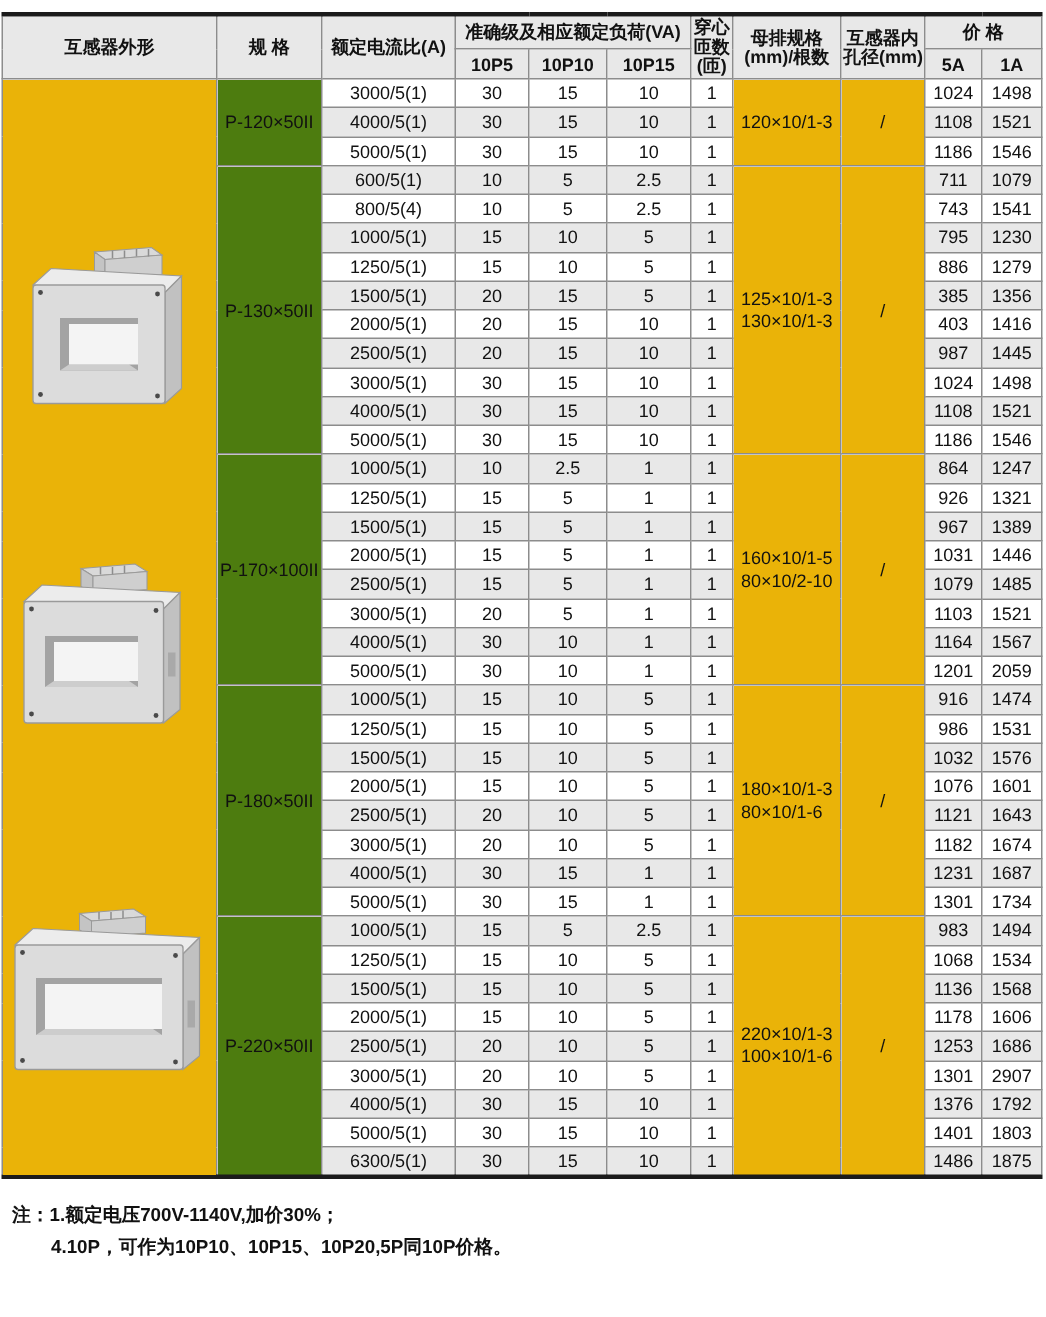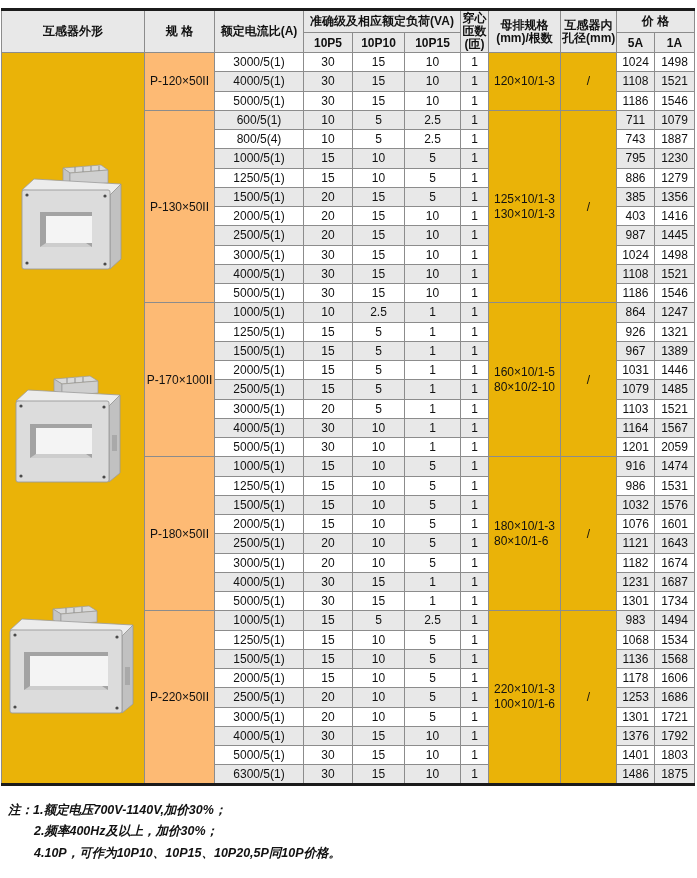--- a/index.html
+++ b/index.html
@@ -16,34 +16,34 @@
   }
   table.catalog th, table.catalog td{
     border:1px solid #8c8c8c;text-align:center;vertical-align:middle;
     padding:0 1px;overflow:hidden;white-space:nowrap;
   }
   thead th{background:#e8e8e8;font-weight:600;font-size:12px;}
   tr.h1{height:23px;} tr.h2{height:20px;}
   tbody tr{height:19.26px;}
   tbody td{font-weight:400;}
   tr.alt td.shade{background:#e8e8e8;}
-  td.spec-cell{background:#fdba74;font-size:12px;}
+  td.spec-cell{background:#4d7c0f;font-size:12px;}
   td.busbar-cell, td.bore-cell, td.shape-cell{background:#eab308;}
   .busbar-lines{display:inline-block;text-align:left;line-height:15px;}
   .hdr-lines div{line-height:13px;}
   td.shape-cell{position:relative;padding:0;}
   .photos{position:absolute;left:0;top:0;width:100%;height:100%;}
   .photo{position:absolute;}
   .photo1{left:13px;top:106px;}
   .photo2{left:8px;top:316px;}
   .photo3{left:3px;top:546px;}
   .notes{
     margin:14px 0 0 8px;font-size:12.5px;font-weight:600;line-height:21.5px;color:#111;
   }
-  .note-line{white-space:nowrap;font-style:italic;}
+  .note-line{white-space:nowrap;}
   .note-indent{padding-left:26px;}
 </style>
 </head>
 <body>
 
 <div class="page">
 
   <table class="catalog">
     <colgroup>
       <col style="width:143px">
@@ -191,21 +191,21 @@
           <td class="shade">711</td>
           <td class="shade">1079</td>
         </tr>
         <tr>
           <td class="shade">800/5(4)</td>
           <td class="shade">10</td>
           <td class="shade">5</td>
           <td class="shade">2.5</td>
           <td class="shade">1</td>
           <td class="shade">743</td>
-          <td class="shade">1887</td>
+          <td class="shade">1541</td>
         </tr>
         <tr class="alt">
           <td class="shade">1000/5(1)</td>
           <td class="shade">15</td>
           <td class="shade">10</td>
           <td class="shade">5</td>
           <td class="shade">1</td>
           <td class="shade">795</td>
           <td class="shade">1230</td>
         </tr>
@@ -470,21 +470,21 @@
           <td class="shade">1253</td>
           <td class="shade">1686</td>
         </tr>
         <tr>
           <td class="shade">3000/5(1)</td>
           <td class="shade">20</td>
           <td class="shade">10</td>
           <td class="shade">5</td>
           <td class="shade">1</td>
           <td class="shade">1301</td>
-          <td class="shade">1721</td>
+          <td class="shade">2907</td>
         </tr>
         <tr class="alt">
           <td class="shade">4000/5(1)</td>
           <td class="shade">30</td>
           <td class="shade">15</td>
           <td class="shade">10</td>
           <td class="shade">1</td>
           <td class="shade">1376</td>
           <td class="shade">1792</td>
         </tr>
@@ -506,17 +506,16 @@
           <td class="shade">1486</td>
           <td class="shade">1875</td>
         </tr>
       </tbody>
   </table>
 
   <div class="notes">
     <div class="note-line">
       <span>注：</span><span>1.额定电压700V-1140V,加价30%；</span>
     </div>
-    <div class="note-line note-indent">2.频率400Hz及以上，加价30%；</div>
     <div class="note-line note-indent">4.10P，可作为10P10、10P15、10P20,5P同10P价格。</div>
   </div>
 
 </div>
 
 </body></html>

